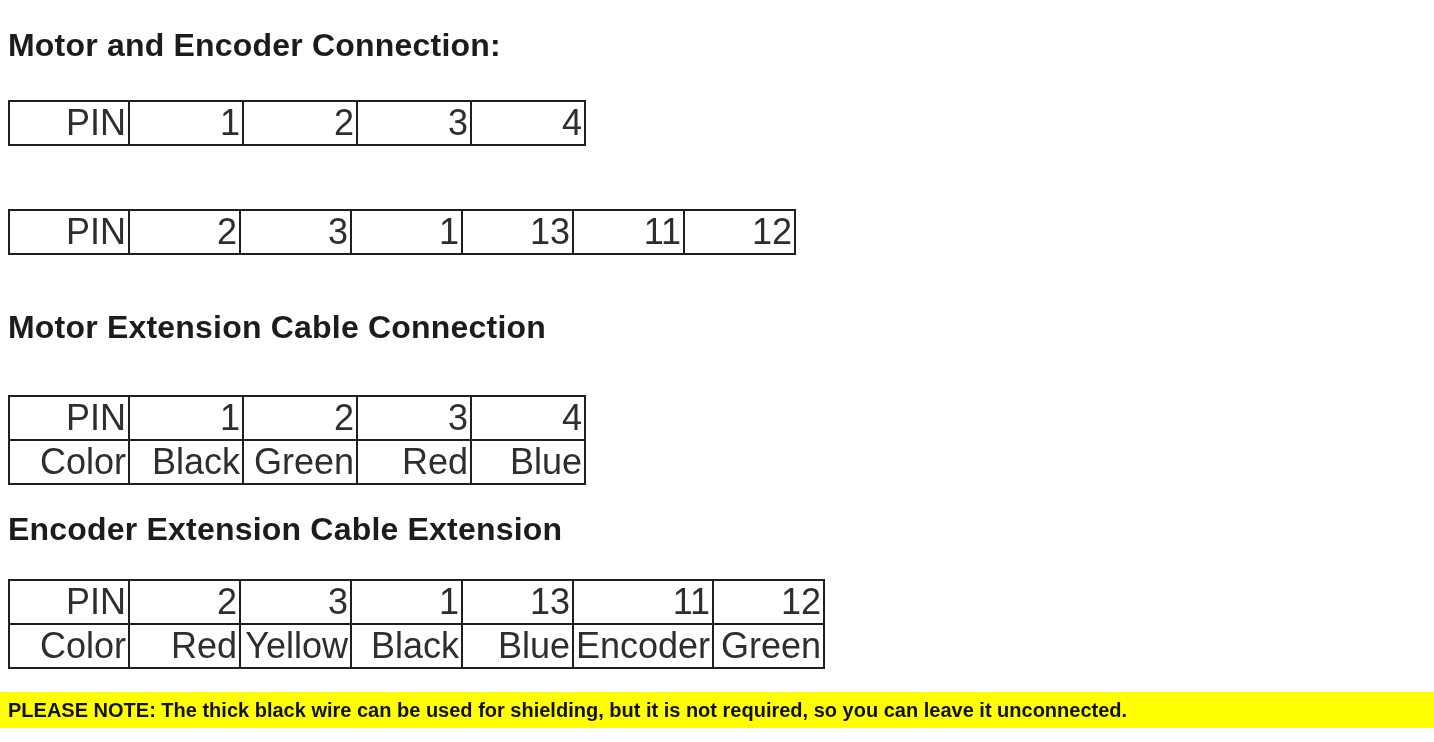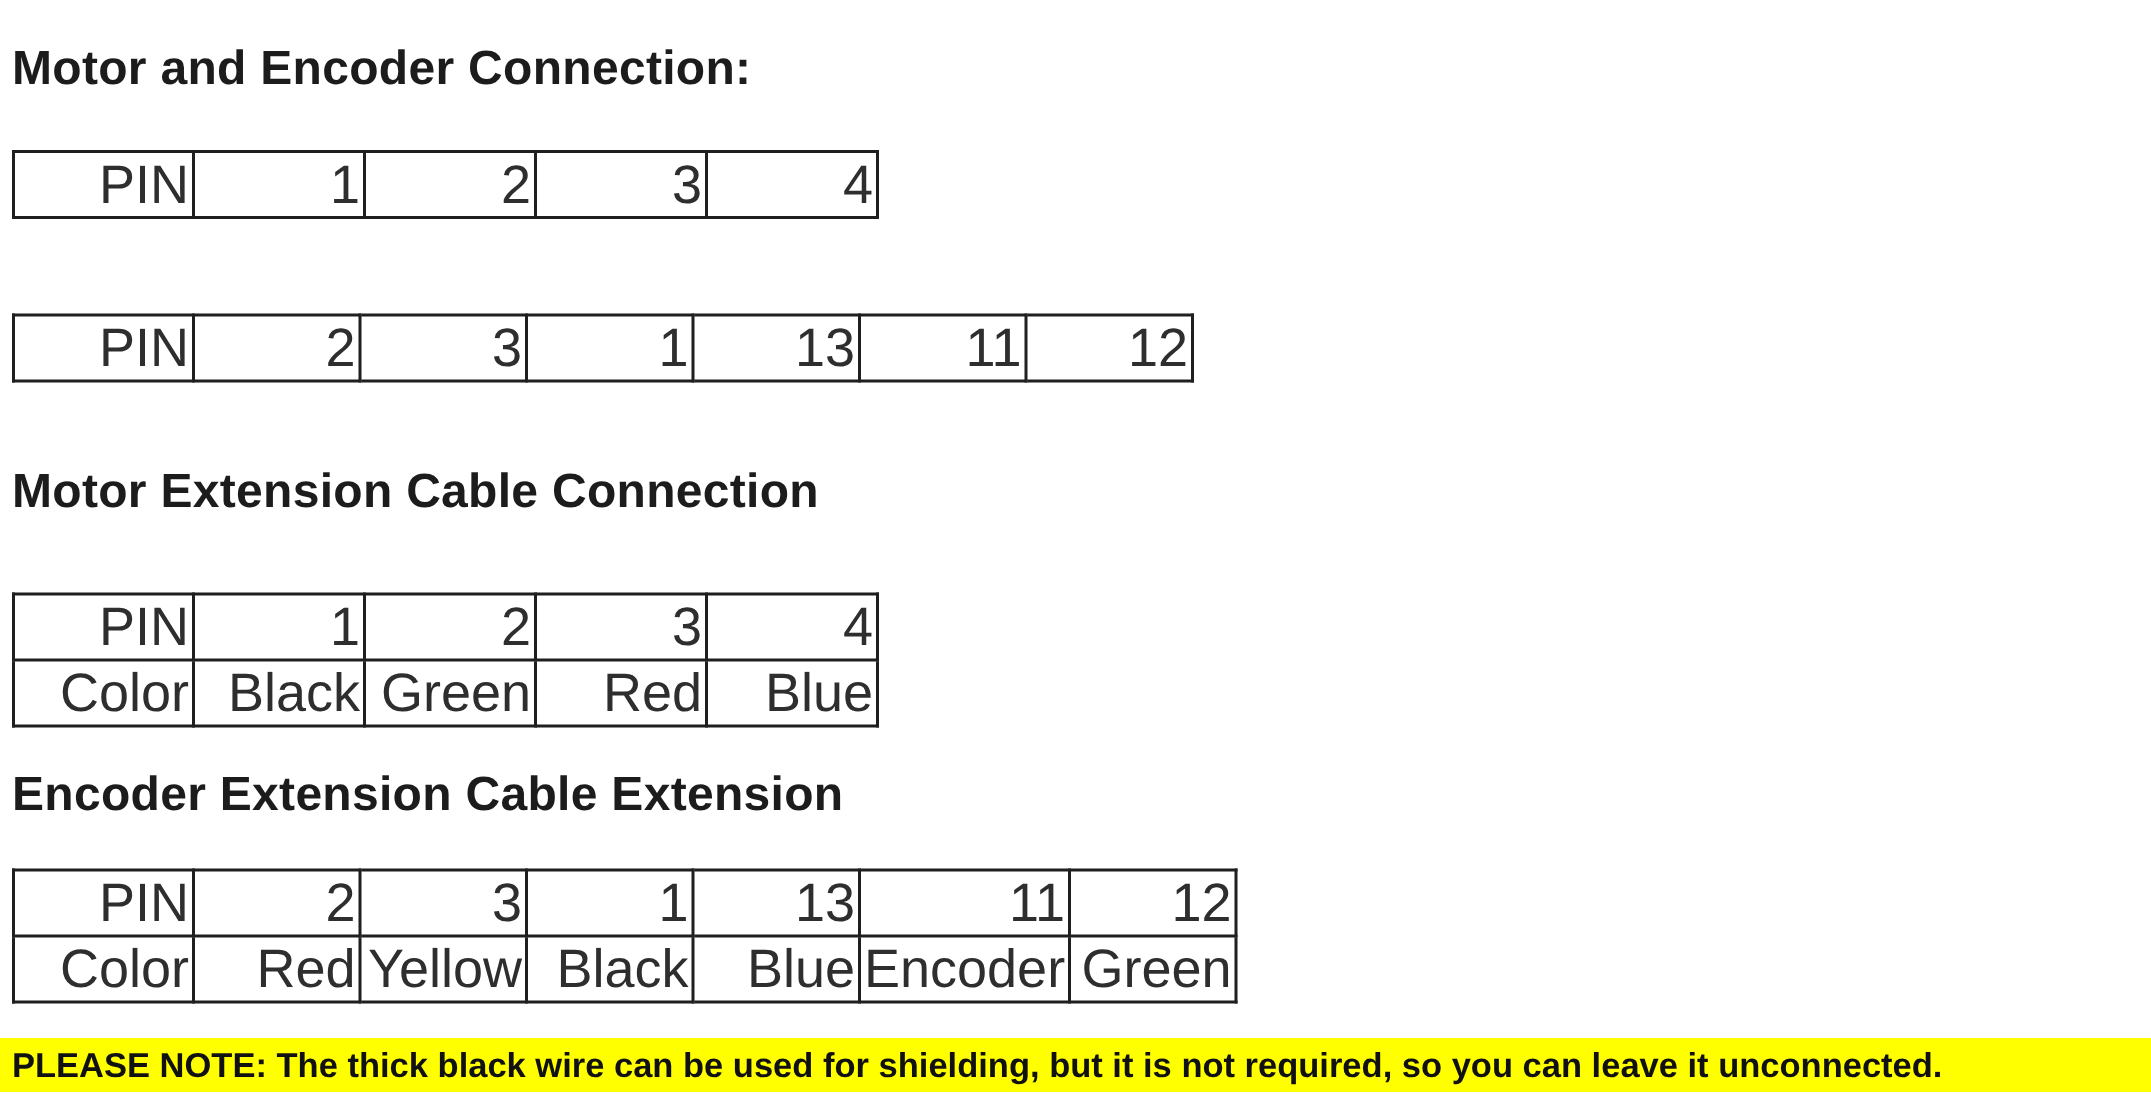--- a/index.html
+++ b/index.html
@@ -41,21 +41,21 @@
   .t4 td.data { width: 108px; }
   .t6 td.data { width: 105px; }
 
   .note-bar {
     position: absolute; left: 0; top: 692px;
     width: 1434px; height: 36px;
     background: #ffff00;
     display: flex; align-items: center;
   }
   .note-text {
-    font-size: 23px; font-weight: bold; color: #111111;
+    font-size: 20px; font-weight: bold; color: #111111;
     padding-left: 8px; white-space: nowrap;
   }
 </style>
 </head>
 <body>
 
 <div class="heading" id="heading-motor-encoder">Motor and Encoder Connection:</div>
 
 <table class="pin-table t4" id="table-motor">
   <tbody>

